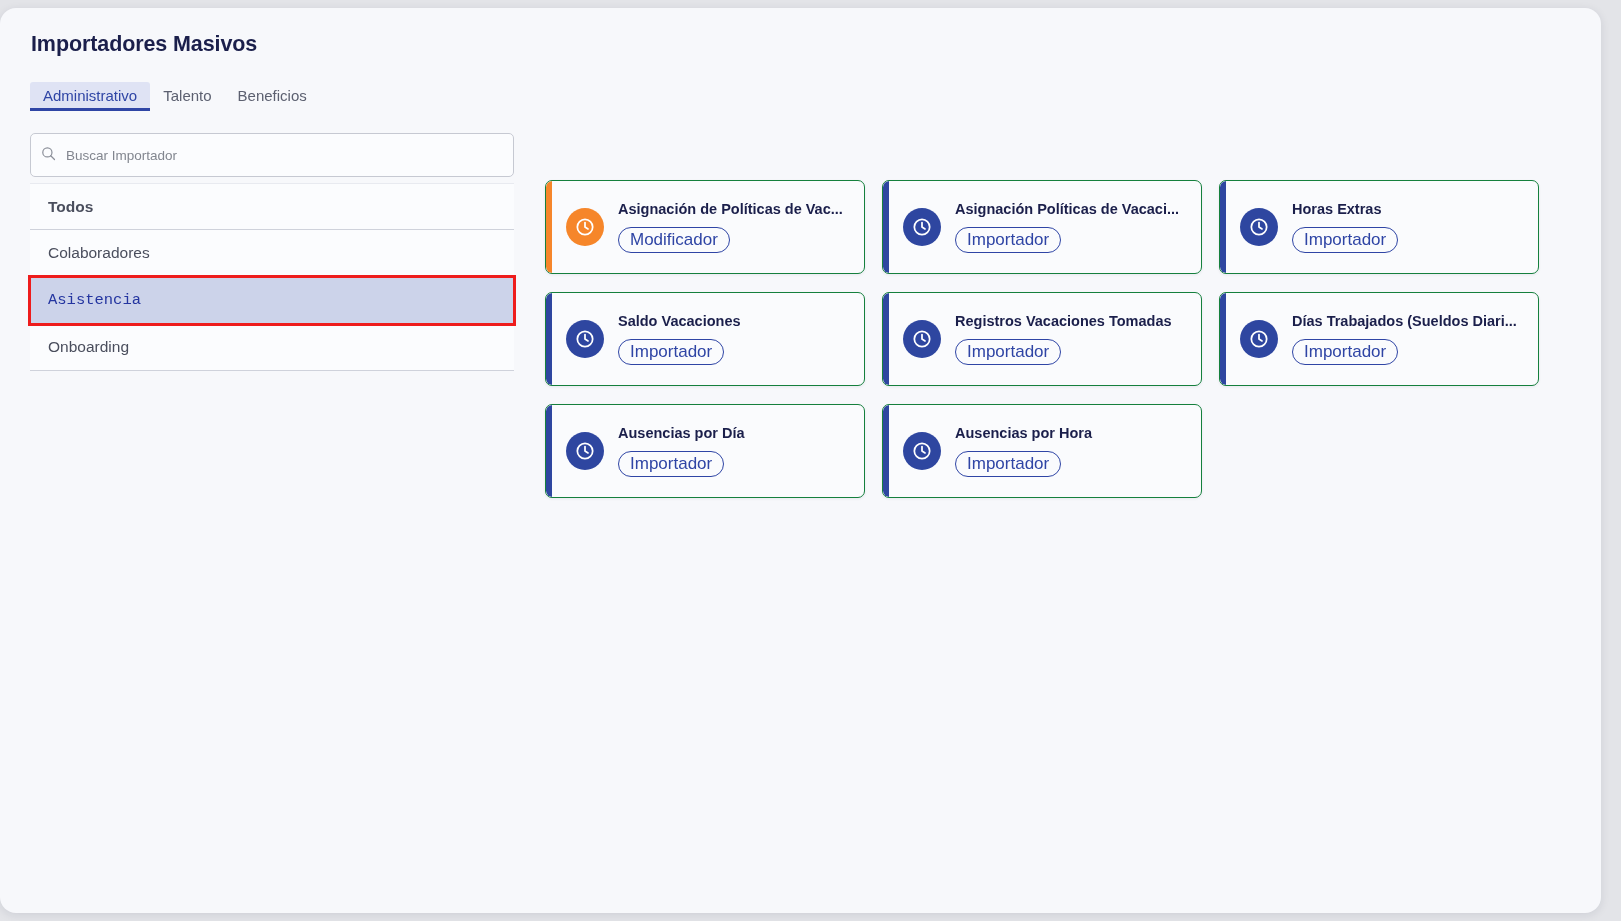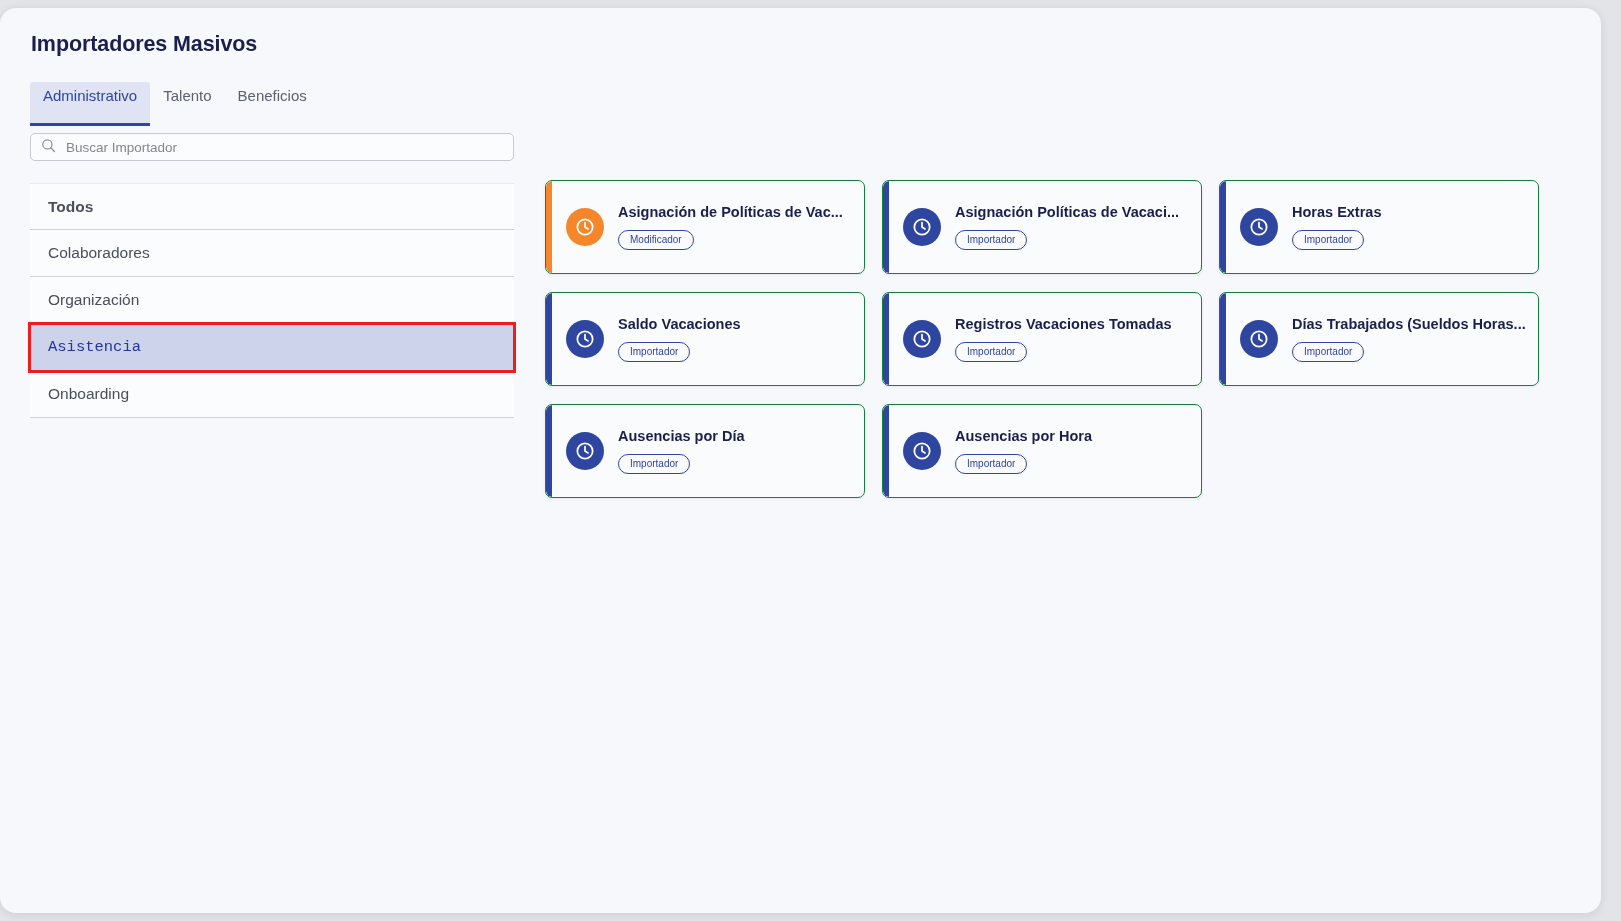--- a/index.html
+++ b/index.html
@@ -45,21 +45,21 @@
     left: 30px;
     top: 74px;
     display: flex;
     align-items: flex-end;
     gap: 0px;
   }
   .tab {
     position: relative;
     font-size: 15px;
     color: #5c6070;
-    padding: 5px 13px 22px 13px;
+    padding: 5px 13px 7px 13px;
     background: transparent;
     border: none;
     font-family: inherit;
     cursor: pointer;
     white-space: nowrap;
   }
   .tab.active {
     color: #2f45a5;
     font-weight: 400;
     background: #dfe3f4;
@@ -72,21 +72,21 @@
     height: 3px;
     background: #2f45a5;
   }
 
   
   .search-box {
     position: absolute;
     left: 30px;
     top: 125px;
     width: 484px;
-    height: 28px;
+    height: 44px;
     background: #fbfcfe;
     border: 1px solid #c6c9d2;
     border-radius: 5px;
     display: flex;
     align-items: center;
     padding: 0 10px;
     gap: 10px;
   }
   .search-icon { flex: 0 0 auto; display: block; }
   .search-input {
@@ -189,21 +189,21 @@
     font-weight: 700;
     color: #1b1f4b;
     white-space: nowrap;
     overflow: hidden;
     text-overflow: ellipsis;
     line-height: 1.2;
   }
   .card-badge {
     display: inline-block;
     margin-top: 9px;
-    font-size: 10px;
+    font-size: 17px;
     color: #2f45a5;
     border: 1px solid #2f45a5;
     border-radius: 13px;
     padding: 3.5px 11px 4px 11px;
     line-height: 1;
     white-space: nowrap;
   }
 </style>
 </head>
 <body>
@@ -228,23 +228,20 @@
     <input class="search-input" type="text" placeholder="Buscar Importador" style="">
   </div>
 
   <div class="cat-list">
       <div class="cat-item">
         <span>Todos</span>
       </div>
       <div class="cat-item">
         <span>Colaboradores</span>
       </div>
-      <div class="cat-item">
-        <span>Organización</span>
-      </div>
       <div class="cat-item selected highlighted">
         <span>Asistencia</span>
       </div>
       <div class="cat-item">
         <span>Onboarding</span>
       </div>
     </div>
 
   <div class="cards">
       <div class="card accent-orange">
@@ -292,21 +289,21 @@
         </div>
         <div class="card-body"><div class="card-title">Registros Vacaciones Tomadas</div><span class="card-badge">Importador</span></div>
       </div>
       <div class="card accent-blue">
         <div class="card-icon">
   <svg width="20" height="20" viewBox="0 0 24 24" fill="none">
     <circle cx="12" cy="12" r="9.2" stroke="#ffffff" stroke-width="2.1"></circle>
     <path d="M12 6.6 V12 L15.6 14.3" stroke="#ffffff" stroke-width="2.1" stroke-linecap="round" stroke-linejoin="round"></path>
   </svg>
         </div>
-        <div class="card-body"><div class="card-title">Días Trabajados (Sueldos Horas...</div><span class="card-badge">Importador</span></div>
+        <div class="card-body"><div class="card-title">Días Trabajados (Sueldos Diari...</div><span class="card-badge">Importador</span></div>
       </div>
       <div class="card accent-blue">
         <div class="card-icon">
   <svg width="20" height="20" viewBox="0 0 24 24" fill="none">
     <circle cx="12" cy="12" r="9.2" stroke="#ffffff" stroke-width="2.1"></circle>
     <path d="M12 6.6 V12 L15.6 14.3" stroke="#ffffff" stroke-width="2.1" stroke-linecap="round" stroke-linejoin="round"></path>
   </svg>
         </div>
         <div class="card-body"><div class="card-title">Ausencias por Día</div><span class="card-badge">Importador</span></div>
       </div>

